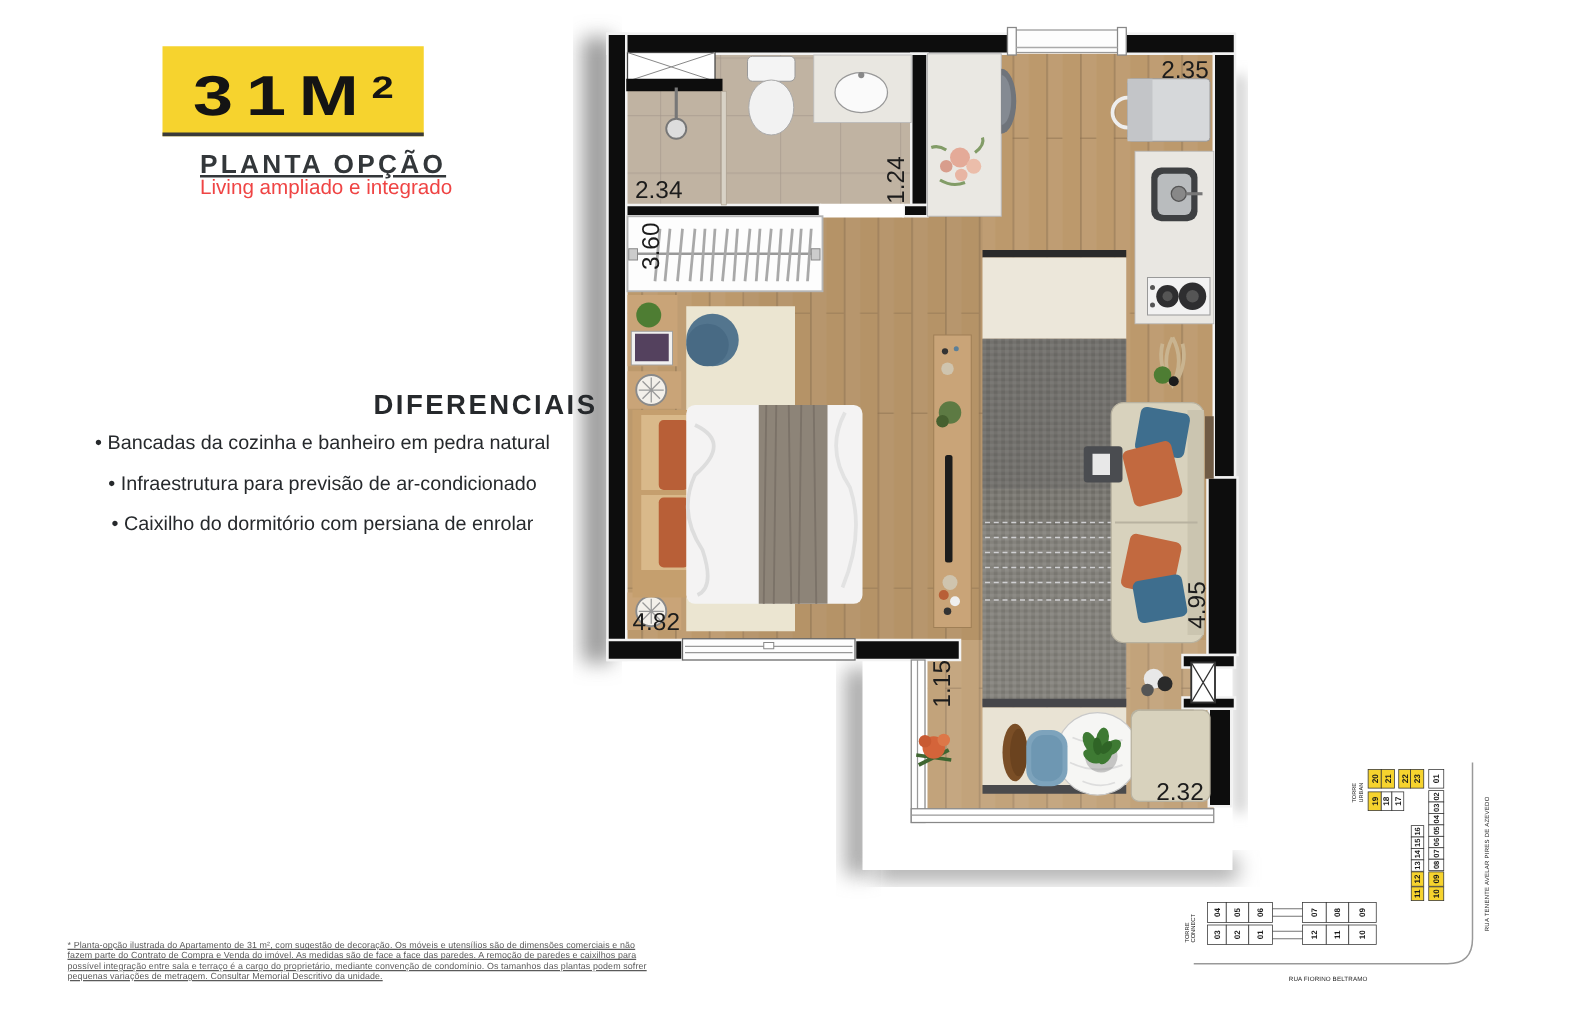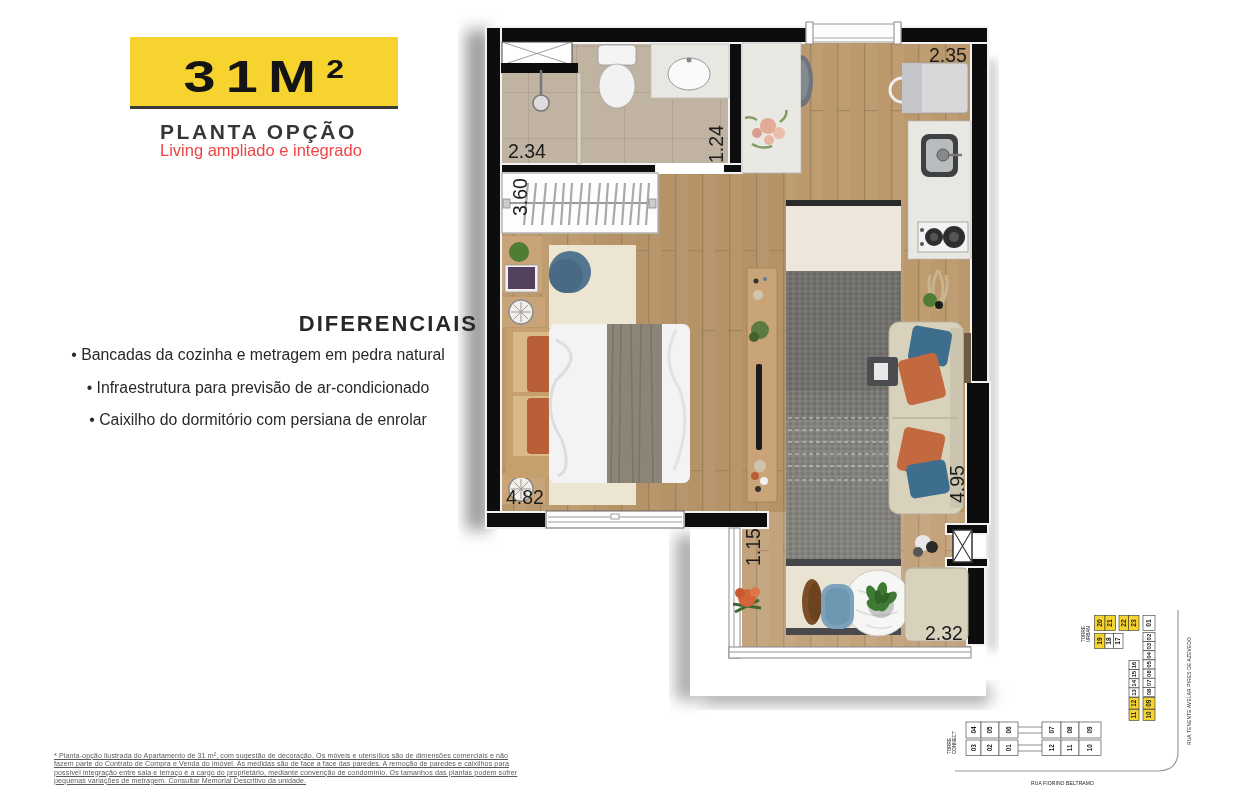--- a/index.html
+++ b/index.html
@@ -1,23 +1,23 @@
 <!DOCTYPE html>
 <html><head>
 <meta charset="utf-8">
 <style>
   html,body{margin:0;padding:0;background:#fff;}
   body{width:1260px;height:810px;position:relative;overflow:hidden;
        font-family:"Liberation Sans", sans-serif;}
   .abs{position:absolute;}
-  #m2box{left:130px;top:37px;width:268px;height:69px;background:#f6d32e;
+  #m2box{left:130px;top:37px;width:209px;height:69px;background:#f6d32e;
          border-bottom:3px solid #3a3a3a;display:flex;align-items:center;justify-content:center;}
   #m2box .t{font-weight:bold;font-size:45px;color:#141414;letter-spacing:8px;transform:scaleX(1.28);margin-top:11px;display:inline-block;}
   #m2box sup{font-size:25px;vertical-align:14px;letter-spacing:0;}
-  #planta{left:160px;top:120px;width:300px;font-size:21px;letter-spacing:2.6px;color:#33373a;font-weight:bold;}
+  #planta{left:160px;top:120px;width:300px;font-size:21px;letter-spacing:2.6px;color:#33373a;font-weight:bold;text-decoration:underline;}
   #living{left:160px;top:141px;width:300px;font-size:16.5px;color:#ef4444;}
   #dif{left:38px;top:311px;width:440px;text-align:right;font-size:22px;font-weight:bold;
        letter-spacing:2px;color:#26292c;}
   .bullet{left:38px;width:440px;text-align:center;font-size:15.8px;color:#26292c;}
   #disc{left:54px;top:752px;width:480px;white-space:nowrap;font-size:7.1px;line-height:8.3px;color:#5a5a5a;letter-spacing:0.1px;text-decoration:underline;}
 </style>
 </head>
 <body>
 <svg class="abs" style="left:0;top:0" width="1260" height="810" viewBox="0 0 1260 810">
 <defs>
@@ -399,16 +399,16 @@
   <text x="956" y="754" font-size="4.6" transform="rotate(-90 956 754)">CONNECT</text>
 </g>
 </svg>
 
 <div class="abs" id="m2box">
     <span class="t">31M<sup>2</sup></span>
   </div>
 <div class="abs" id="planta">PLANTA OPÇÃO</div>
 <div class="abs" id="living">Living ampliado e integrado</div>
 <div class="abs" id="dif">DIFERENCIAIS</div>
-<div class="abs bullet" style="top:346px">• Bancadas da cozinha e metragem em pedra natural</div>
+<div class="abs bullet" style="top:346px">• Bancadas da cozinha e banheiro em pedra natural</div>
 <div class="abs bullet" style="top:379px">• Infraestrutura para previsão de ar-condicionado</div>
 <div class="abs bullet" style="top:411px">• Caixilho do dormitório com persiana de enrolar</div>
 <div class="abs" id="disc">* Planta-opção ilustrada do Apartamento de 31 m², com sugestão de decoração. Os móveis e utensílios são de dimensões comerciais e não<br>fazem parte do Contrato de Compra e Venda do imóvel. As medidas são de face a face das paredes. A remoção de paredes e caixilhos para<br>possível integração entre sala e terraço é a cargo do proprietário, mediante convenção de condomínio. Os tamanhos das plantas podem sofrer<br>pequenas variações de metragem. Consultar Memorial Descritivo da unidade.</div>
 
 </body></html>

